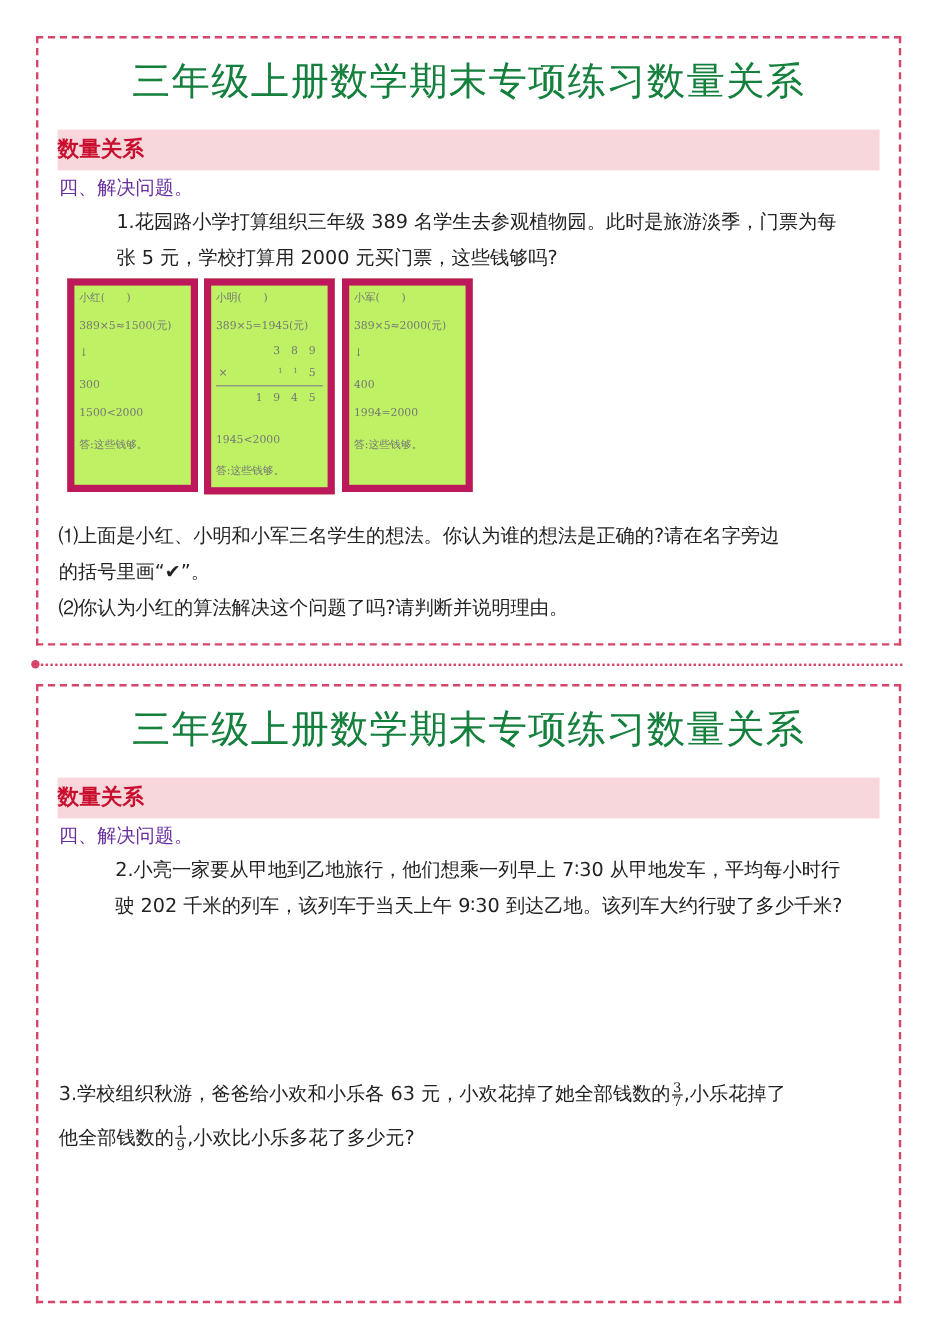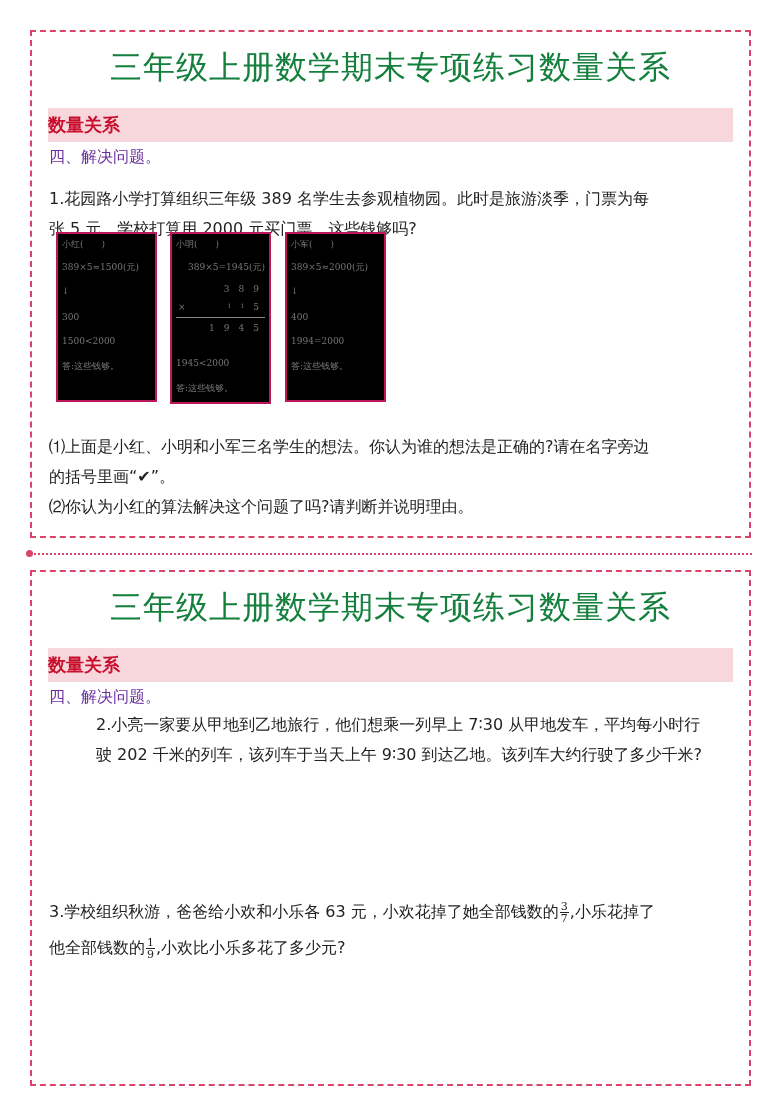--- a/index.html
+++ b/index.html
@@ -9,58 +9,58 @@
            border:2px dashed #d8456b; }
   .frame.top { top:30px; height:508px; border-top-width:2px; }
   .frame.bottom { top:570px; height:516px; }
   .title { position:absolute; left:0; right:0; text-align:center; font-size:32px;
            font-weight:normal; color:#15803d; letter-spacing:1px; font-family:"DejaVu Sans", sans-serif; }
   .band { position:absolute; left:16px; right:16px; height:34px; background:#f8d7dc;
           text-align:left; line-height:34px; color:#c8102e; font-weight:bold; font-size:18px; }
   .heading { position:absolute; left:17px; font-size:16px; color:#6a2e9e; font-weight:normal; }
   .para { position:absolute; left:17px; right:14px; font-size:16px; line-height:30px; color:#222; }
   .cards { position:absolute; left:24px; top:200px; height:168px; }
-  .card { position:absolute; top:0; width:97px; height:166px; border:2px solid #be185d;
-          font-family:"DejaVu Serif", serif; font-size:9px; color:#777; background:#000000; }
+  .card { position:absolute; top:0; width:97px; height:166px; border:6px solid #be185d;
+          font-family:"DejaVu Serif", serif; font-size:9px; color:#777; background:#bef264; }
   .card .ln { position:absolute; left:4px; white-space:nowrap; }
   .vmult { position:absolute; left:4px; right:4px; }
   .vmult .row { display:flex; justify-content:flex-end; gap:9px; padding-right:6px; height:18px; align-items:center; }
   .vmult .row.sign { justify-content:space-between; padding-left:2px; }
   .vmult .rule { border-top:1px solid #888; margin:1px 0; }
   .divider { position:absolute; left:30px; right:28px; top:553px; border-top:2px dotted #d8456b; }
   .dot { position:absolute; left:26px; top:550px; width:7px; height:7px; border-radius:50%; background:#d8456b; }
   .frac { display:inline-block; vertical-align:middle; text-align:center; font-family:"DejaVu Serif", serif;
           font-size:11px; line-height:11px; margin:0 1px; }
   .frac span { display:block; }
   .frac .num { border-bottom:1px solid #222; padding:0 1px; }
 </style>
 </head>
 <body>
 
 <div class="frame top">
   <div class="title" style="top:14px;">三年级上册数学期末专项练习数量关系</div>
   <div class="band" style="top:76px;">数量关系</div>
   <div class="heading" style="top:115px;">四、解决问题。</div>
-  <div class="para" style="top:152px;">
+  <div class="para" style="top:138px;margin-left:48px;">
     <div>1.花园路小学打算组织三年级 389 名学生去参观植物园。此时是旅游淡季，门票为每</div>
     <div>张 5 元，学校打算用 2000 元买门票，这些钱够吗?</div>
   </div>
 
   <div class="cards">
     <div class="card" style="left:0;">
       <div class="ln" style="top:4px;">小红(　　)</div>
       <div class="ln" style="top:27px;">389×5≈1500(元)</div>
       <div class="ln" style="top:52px;">↓</div>
       <div class="ln" style="top:78px;">300</div>
       <div class="ln" style="top:102px;">1500&lt;2000</div>
       <div class="ln" style="top:126px;">答:这些钱够。</div>
     </div>
     <div class="card" style="left:114px; height:168px;">
       <div class="ln" style="top:4px;">小明(　　)</div>
-      <div class="ln" style="top:27px;margin-left:12px;">389×5=1945(元)</div>
+      <div class="ln" style="top:27px;">389×5=1945(元)</div>
       <div class="vmult" style="top:46px;">
         <div class="row">
           <span>3</span>
           <span>8</span>
           <span>9</span>
         </div>
         <div class="row sign">
           <span>×</span>
           <span style="display:flex; gap:9px;">
             <span style="font-size:6px;">1</span>

